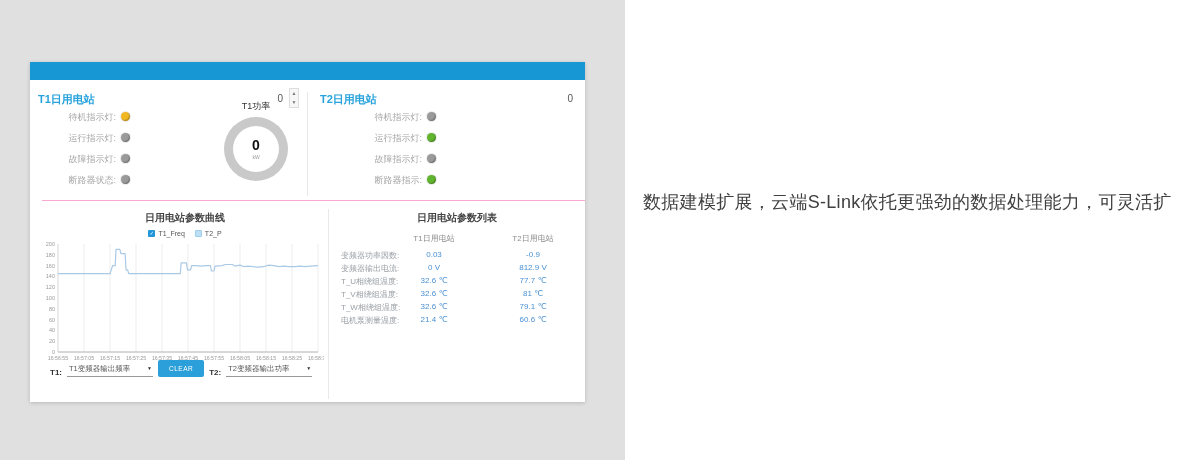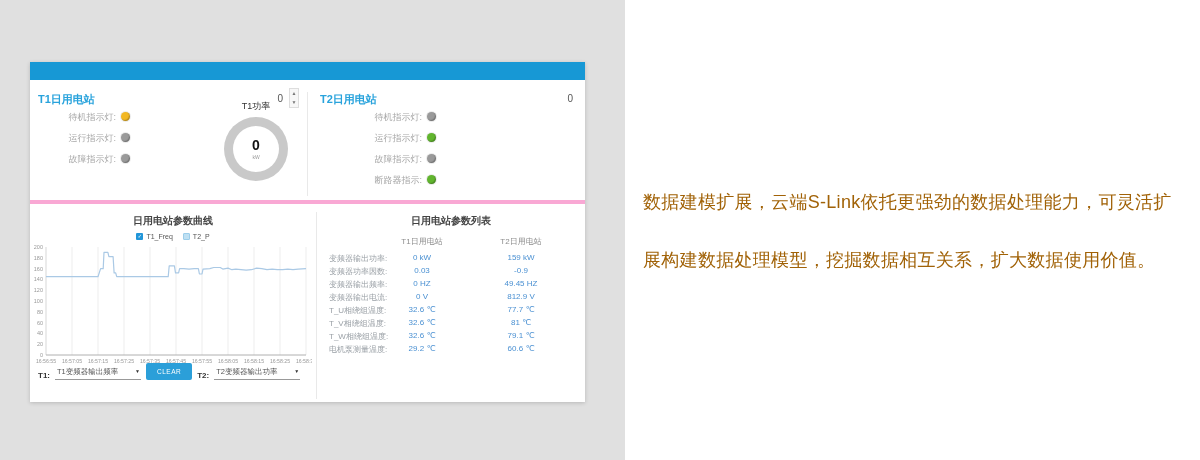--- a/index.html
+++ b/index.html
@@ -38,21 +38,21 @@
   .gauge-title { font-size:9px; color:#333; margin-bottom:4px; }
   .donut { position:relative; width:64px; height:64px; border-radius:50%; margin:0 auto; }
   .donut::after { content:""; position:absolute; left:9px; top:9px; width:46px; height:46px;
     border-radius:50%; background:#fff; }
   .gauge-center { position:absolute; left:0; top:0; width:64px; height:64px; z-index:2;
     display:flex; flex-direction:column; justify-content:center; align-items:center; }
   .gauge-value { font-size:14px; font-weight:bold; color:#111; line-height:14px; }
   .gauge-unit { font-size:5px; color:#999; margin-top:2px; }
 
   
-  .bottom { position:relative; height:207px; border-top:4px solid #f9a8d4; display:flex; }
+  .bottom { position:relative; height:207px; border-top:1px solid #f9a8d4; display:flex;margin-left:12px; }
   .chart-col { position:relative; width:286px; }
   .bottom-vdiv { width:1px; background:#e9e9e9; margin:8px 0; }
   .table-col { position:relative; flex:1; }
 
   .section-title { text-align:center; font-size:10px; font-weight:bold; color:#444; padding-top:10px; }
   .legend { display:flex; justify-content:center; gap:10px; margin-top:3px; height:10px; }
   .legend-item { display:flex; align-items:center; gap:3px; font-size:7px; color:#555; cursor:pointer; }
   .legend-box { width:7px; height:7px; border-radius:1px; font-size:5px; line-height:7px;
     text-align:center; color:#fff; }
   .legend-box.checked { background:#2196d9; }
@@ -72,21 +72,21 @@
   .thead-row, .trow { position:relative; height:13px; }
   .thead-row { margin-top:8px; height:16px; }
   .th { position:absolute; top:0; font-size:8px; color:#8d8d8d; text-align:center; }
   .th.c1 { left:62px; width:86px; }
   .th.c2 { left:158px; width:92px; }
   .trow .lbl { position:absolute; left:12px; top:1px; font-size:8px; color:#9aa0a6; }
   .trow .v1 { position:absolute; left:62px; width:86px; top:1px; text-align:center; font-size:8px; color:#4a90d2; }
   .trow .v2 { position:absolute; left:158px; width:92px; top:1px; text-align:center; font-size:8px; color:#4a90d2; }
 
   
-  .right-text { position:absolute; left:643px; top:190px; width:545px; color:#a16207; }
+  .right-text { position:absolute; left:643px; top:190px; width:545px; color:#404040; }
   .right-text p { font-size:18px; line-height:24px; margin-bottom:34px; letter-spacing:.3px; }
 </style>
 </head>
 <body>
 
 <div class="page">
   <div class="left-bg">
 
     <div class="card">
       <div class="topbar"></div>
@@ -104,20 +104,24 @@
               <div class="ind-row">
                 <span class="ind-label">待机指示灯:</span>
                 <span class="ind-dot" style="background: rgb(242, 184, 36);"></span>
               </div>
               <div class="ind-row">
                 <span class="ind-label">运行指示灯:</span>
                 <span class="ind-dot" style="background: rgb(154, 154, 154);"></span>
               </div>
               <div class="ind-row">
                 <span class="ind-label">故障指示灯:</span>
+                <span class="ind-dot" style="background: rgb(154, 154, 154);"></span>
+              </div>
+              <div class="ind-row">
+                <span class="ind-label">断路器状态:</span>
                 <span class="ind-dot" style="background: rgb(154, 154, 154);"></span>
               </div>
             </div>
           <div class="gauge-wrap">
             <div class="gauge-title">T1功率</div>
             <div class="donut" style="background: rgb(201, 201, 201);">
               <div class="gauge-center">
                 <span class="gauge-value">0</span>
                 <span class="gauge-unit">kW</span>
               </div>
@@ -221,35 +225,25 @@
         <div class="bottom-vdiv"></div>
 
         <div class="table-col">
           <div class="section-title">日用电站参数列表</div>
           <div class="thead-row">
             <span class="th c1">T1日用电站</span>
             <span class="th c2">T2日用电站</span>
           </div>
           <div id="table-rows">
               <div class="trow">
-                <span class="lbl">变频器输出功率:</span>
-                <span class="v1">0 kW</span>
-                <span class="v2">159 kW</span>
-              </div>
-              <div class="trow">
                 <span class="lbl">变频器功率因数:</span>
                 <span class="v1">0.03</span>
                 <span class="v2">-0.9</span>
               </div>
               <div class="trow">
-                <span class="lbl">变频器输出频率:</span>
-                <span class="v1">0 HZ</span>
-                <span class="v2">49.45 HZ</span>
-              </div>
-              <div class="trow">
                 <span class="lbl">变频器输出电流:</span>
                 <span class="v1">0 V</span>
                 <span class="v2">812.9 V</span>
               </div>
               <div class="trow">
                 <span class="lbl">T_U相绕组温度:</span>
                 <span class="v1">32.6 ℃</span>
                 <span class="v2">77.7 ℃</span>
               </div>
               <div class="trow">
@@ -257,26 +251,25 @@
                 <span class="v1">32.6 ℃</span>
                 <span class="v2">81 ℃</span>
               </div>
               <div class="trow">
                 <span class="lbl">T_W相绕组温度:</span>
                 <span class="v1">32.6 ℃</span>
                 <span class="v2">79.1 ℃</span>
               </div>
               <div class="trow">
                 <span class="lbl">电机泵测量温度:</span>
-                <span class="v1">29.2 ℃</span>
+                <span class="v1">21.4 ℃</span>
                 <span class="v2">60.6 ℃</span>
               </div>
             </div>
         </div>
       </div>
     </div>
   </div>
 
   <div class="right-text">
     <p>数据建模扩展，云端S-Link依托更强劲的数据处理能力，可灵活扩</p>
-    <p>展构建数据处理模型，挖掘数据相互关系，扩大数据使用价值。</p>
   </div>
 </div>
 
 </body></html>

